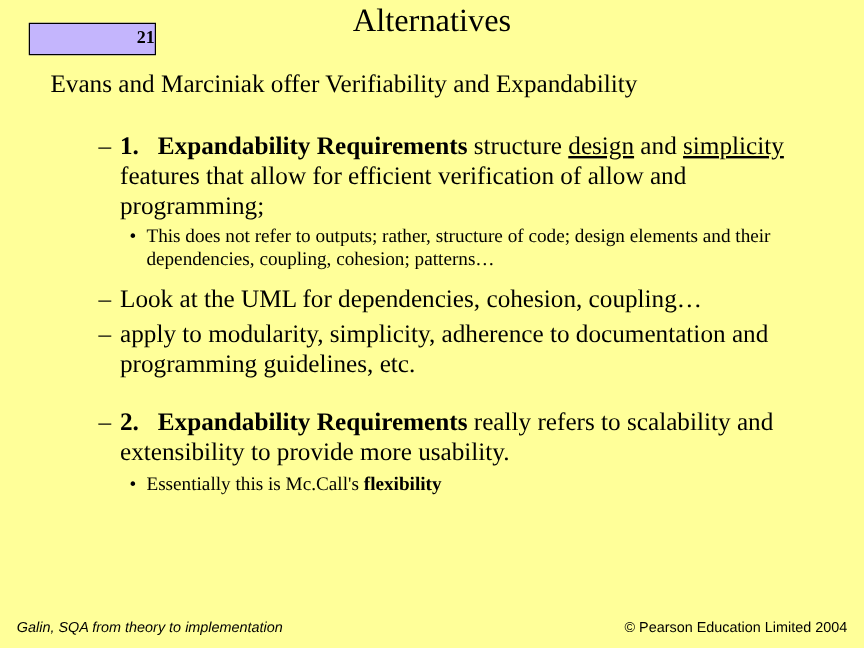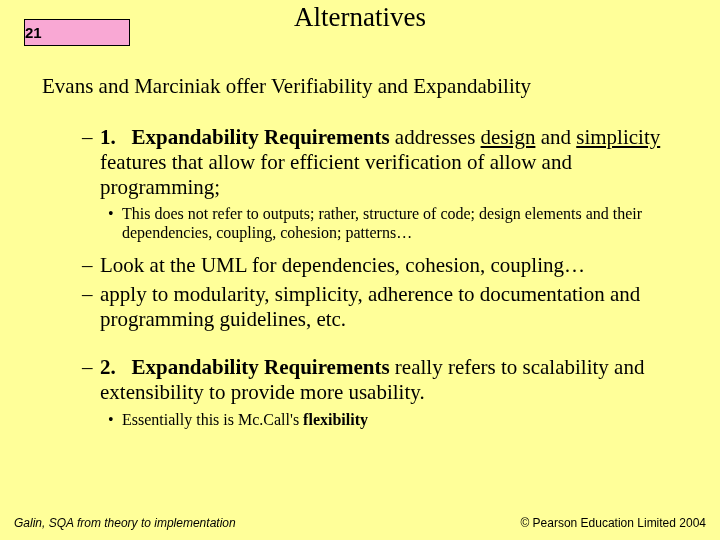--- a/index.html
+++ b/index.html
@@ -15,23 +15,23 @@
     color: #000;
     position: relative;
   }
   .page-number-box {
     position: absolute;
     top: 19px;
     left: 24px;
     width: 104px;
     height: 25px;
     border: 1px solid #000;
-    background: #f9a8d4;
-    text-align: left;
-    font-family: Liberation Sans, sans-serif;
+    background: #c4b5fd;
+    text-align: right;
+    font-family: Liberation Serif, serif;
     font-weight: bold;
     font-size: 15px;
     line-height: 25px;
   }
   .title {
     position: absolute;
     top: 2px;
     left: 0;
     right: 0;
     text-align: center;
@@ -39,21 +39,20 @@
   }
   .content {
     position: absolute;
     top: 58px;
     left: 42px;
     right: 30px;
   }
   .lead {
     font-size: 21px;
     margin-bottom: 26px;
-    margin-top: 16px;
   }
   .dash-list {
     margin: 0 0 0 40px;
     font-size: 21px;
   }
   .dash-item {
     position: relative;
     padding-left: 18px;
     margin-bottom: 4px;
     line-height: 1.18;
@@ -106,21 +105,21 @@
 <div class="title">Alternatives</div>
 
 <div class="content">
 
   <div class="lead">Evans and Marciniak offer Verifiability and Expandability</div>
 
   <div class="dash-list">
 
     <div class="dash-item">
       <span class="b">1.</span>
-      <span>&nbsp;&nbsp;</span><span class="b">Expandability Requirements</span><span> addresses </span><span class="u">design</span><span> and </span><span class="u">simplicity</span><span> features that allow for efficient verification of allow and programming;</span>
+      <span>&nbsp;&nbsp;</span><span class="b">Expandability Requirements</span><span> structure </span><span class="u">design</span><span> and </span><span class="u">simplicity</span><span> features that allow for efficient verification of allow and programming;</span>
     </div>
   </div>
 
   <div class="bullet-sub">
     <div class="bullet-item">This does not refer to outputs; rather, structure of code;  design elements and their dependencies, coupling, cohesion; patterns…</div>
   </div>
 
   <div class="dash-list">
     <div class="dash-item">Look at the UML for dependencies, cohesion, coupling…</div>
     <div class="dash-item">apply to modularity, simplicity, adherence to documentation and programming guidelines, etc.</div>

